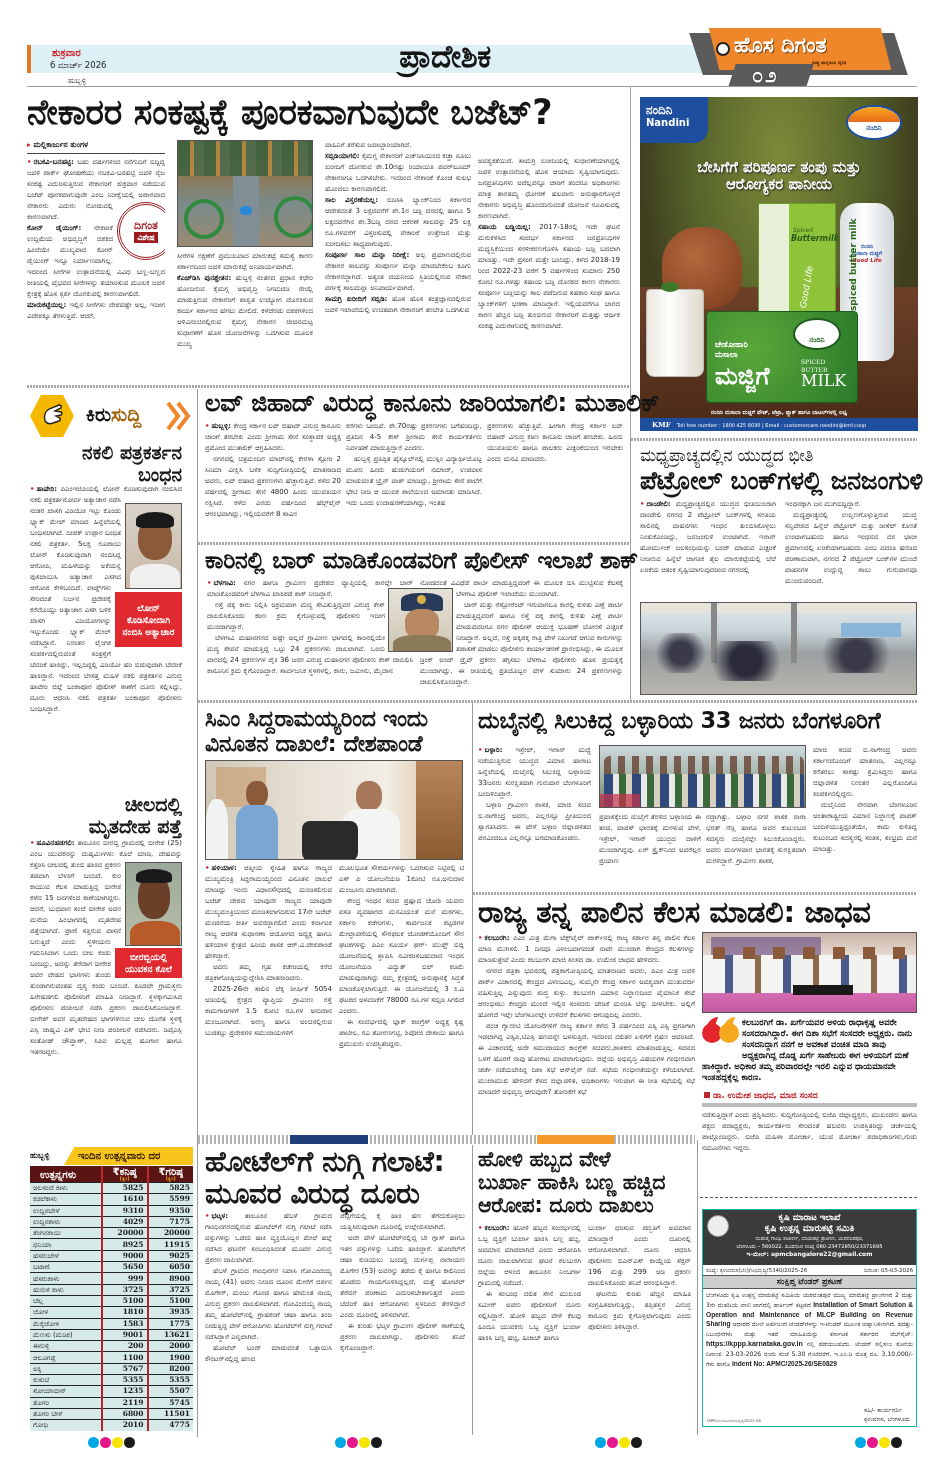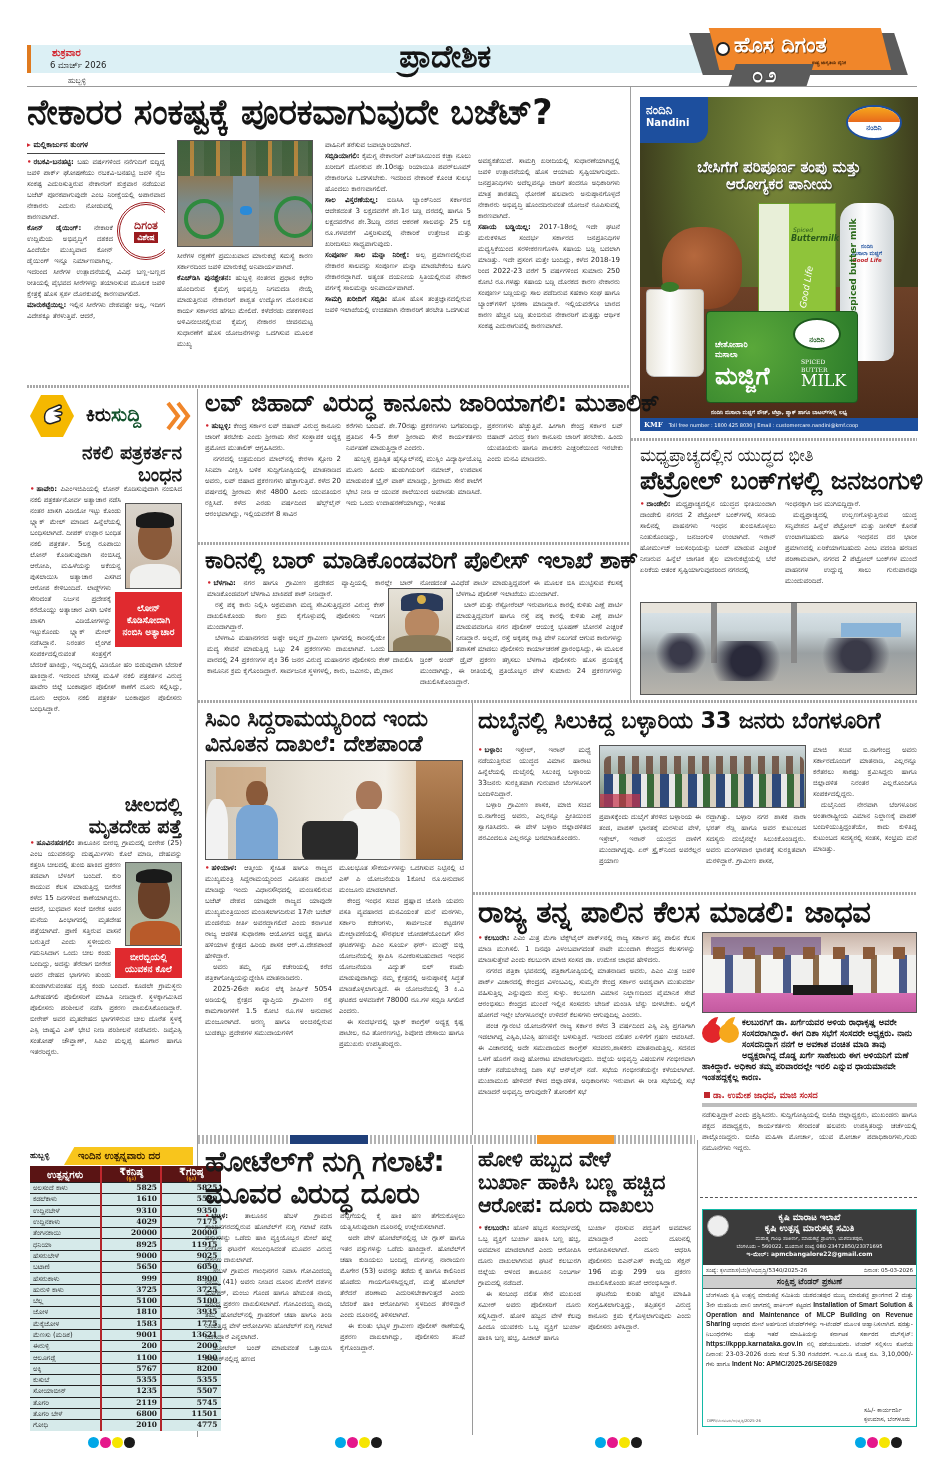--- a/index.html
+++ b/index.html
@@ -15,21 +15,21 @@
   .vline{position:absolute;width:1px;background:#9a9a9a;}
   .hline{position:absolute;height:1px;background:#8a8a8a;}
   .hatch{position:absolute;height:3px;background:repeating-linear-gradient(90deg,#a8a8a8 0 2px,#fff 2px 3px);}
   .photo{position:absolute;overflow:hidden;border:1px solid #555;box-sizing:border-box;}
   .redcap{background:#e02a2f;color:#fff;font-weight:bold;font-size:9px;line-height:12px;text-align:center;display:flex;align-items:center;justify-content:center;padding:2px;box-sizing:border-box;}
   
   .band{left:27px;top:45px;width:850px;height:28px;background:#dcf0f5;}
   .band-accent{left:27px;top:45px;width:4px;height:28px;background:#e07a1f;}
   
   .ptable{position:absolute;left:30px;top:1166px;width:163px;border-collapse:collapse;font-size:7.5px;}
-  .ptable th{background:#5a1414;color:#fff;font-weight:bold;font-size:10px;height:16px;padding:0 17px;border-left:2px solid #c0272d;text-align:center;line-height:9px;}
+  .ptable th{background:#5a1414;color:#fff;font-weight:bold;font-size:10px;height:16px;padding:0 10px;border-left:2px solid #c0272d;text-align:center;line-height:9px;}
   .ptable th:first-child{border-left:none;text-align:left;}
   .ptable th small{display:block;font-size:5px;color:#f6a81c;line-height:5px;}
   .ptable td{background:#d6eaea;height:10.3px;padding:0 3px;border-top:1px solid #222;line-height:10px;}
   .ptable td.num{text-align:right;font-weight:bold;font-family:"DejaVu Serif",serif;border-left:2px solid #b3242a;font-size:7.5px;}
   .ptable td.name{font-size:7px;}
   
   .tender{position:absolute;left:702px;top:1209px;width:215px;height:218px;border:1px solid #14b8a6;box-sizing:border-box;font-size:6.4px;line-height:9.6px;color:#222;}
   .tender .thead{background:#3b3b3b;color:#fff;text-align:center;padding:2px 2px 2px 2px;height:55px;box-sizing:border-box;position:relative;}
   .dots{position:absolute;top:1437px;display:flex;gap:1px;}
   .dots span{width:11px;height:11px;border-radius:50%;display:block;}
@@ -147,35 +147,35 @@
       <div class="abs" style="left:8px;top:50px;font-size:24px;font-weight:900;color:#fff;">ಮಜ್ಜಿಗೆ</div>
       <div class="abs" style="left:94px;top:46px;font-size:6px;color:#fff;line-height:8px;font-family:'DejaVu Serif',serif;">
         <div>SPICED</div>
         <div>BUTTER</div>
         <div style="font-size:16px;line-height:13px;">MILK</div>
       </div>
       <div class="abs" style="left:86px;top:6px;width:48px;height:32px;border-radius:50%;background:#fff;border:2px solid #1d5a1d;box-sizing:border-box;font-size:7px;font-weight:bold;color:#1d5a1d;text-align:center;line-height:40px;">ನಂದಿನಿ</div>
     </div>
     <div class="abs" style="left:0;top:312px;width:278px;text-align:center;color:#fff;font-size:5.5px;font-weight:bold;">ನಂದಿನಿ ಮಸಾಲಾ ಮಜ್ಜಿಗೆ ಪೌಚ್, ಟೆಟ್ರಾ, ಪ್ಯಾಕ್ ಹಾಗೂ ಬಾಟಲ್‌ಗಳಲ್ಲಿ ಲಭ್ಯ</div>
     <div class="abs" style="left:0;top:321px;width:278px;height:13px;background:#1d4f9e;display:flex;align-items:center;gap:6px;padding-left:4px;box-sizing:border-box;">
-      <span style="color:#fff;font-size:7px;font-weight:bold;font-family:'DejaVu Serif',serif;">KMF</span>
+      <span style="color:#fff;font-size:7px;font-weight:bold;font-family:'DejaVu Serif',serif;margin-left:8px;">KMF</span>
       <span style="color:#fff;font-size:5px;white-space:nowrap;">Toll free number : 1800 425 8030 | Email : customercare.nandini@kmf.coop</span>
     </div>
   </div>
 
   <div class="hatch" style="left:631px;top:438px;width:286px;"></div>
 
   <div class="vline" style="left:197px;top:389px;height:1048px;"></div>
 
   <div class="abs" style="left:30px;top:393px;width:160px;height:46px;">
     <svg width="44" height="46" viewBox="0 0 44 46" style="position:absolute;left:0;top:0;">
       <polygon points="11,2 33,2 44,23 33,44 11,44 0,23" fill="#f5b800"></polygon>
       <path d="M15 28 q-2 -8 4 -12 l10 -4 q3 0 2 3 l-6 3 l6 1 q2 1 0 3 l-5 1 l4 2 q1 2 -1 3 l-6 2 q-5 2 -8 -2z" fill="#fff" stroke="#222" stroke-width="1.4"></path>
     </svg>
-    <div class="abs" style="left:56px;top:10px;font-size:19px;font-weight:900;white-space:nowrap;"><span style="color:#111;">ಕಿರು</span><span style="color:#14532d;">ಸುದ್ದಿ</span></div>
+    <div class="abs" style="left:56px;top:10px;font-size:19px;font-weight:900;white-space:nowrap;"><span style="color:#111;">ಕಿರು</span><span style="color:#a16207;">ಸುದ್ದಿ</span></div>
     <svg width="26" height="30" viewBox="0 0 26 30" style="position:absolute;left:136px;top:8px;">
       <polyline points="2,2 12,15 2,28" fill="none" stroke="#f0862a" stroke-width="4"></polyline>
       <polyline points="12,2 22,15 12,28" fill="none" stroke="#f0862a" stroke-width="4"></polyline>
     </svg>
   </div>
 
   <div class="abs" style="left:30px;top:441px;width:152px;text-align:right;font-size:19px;font-weight:bold;line-height:22px;white-space:nowrap;">
     <div>ನಕಲಿ ಪತ್ರಕರ್ತನ</div>
     <div>ಬಂಧನ</div>
   </div>

